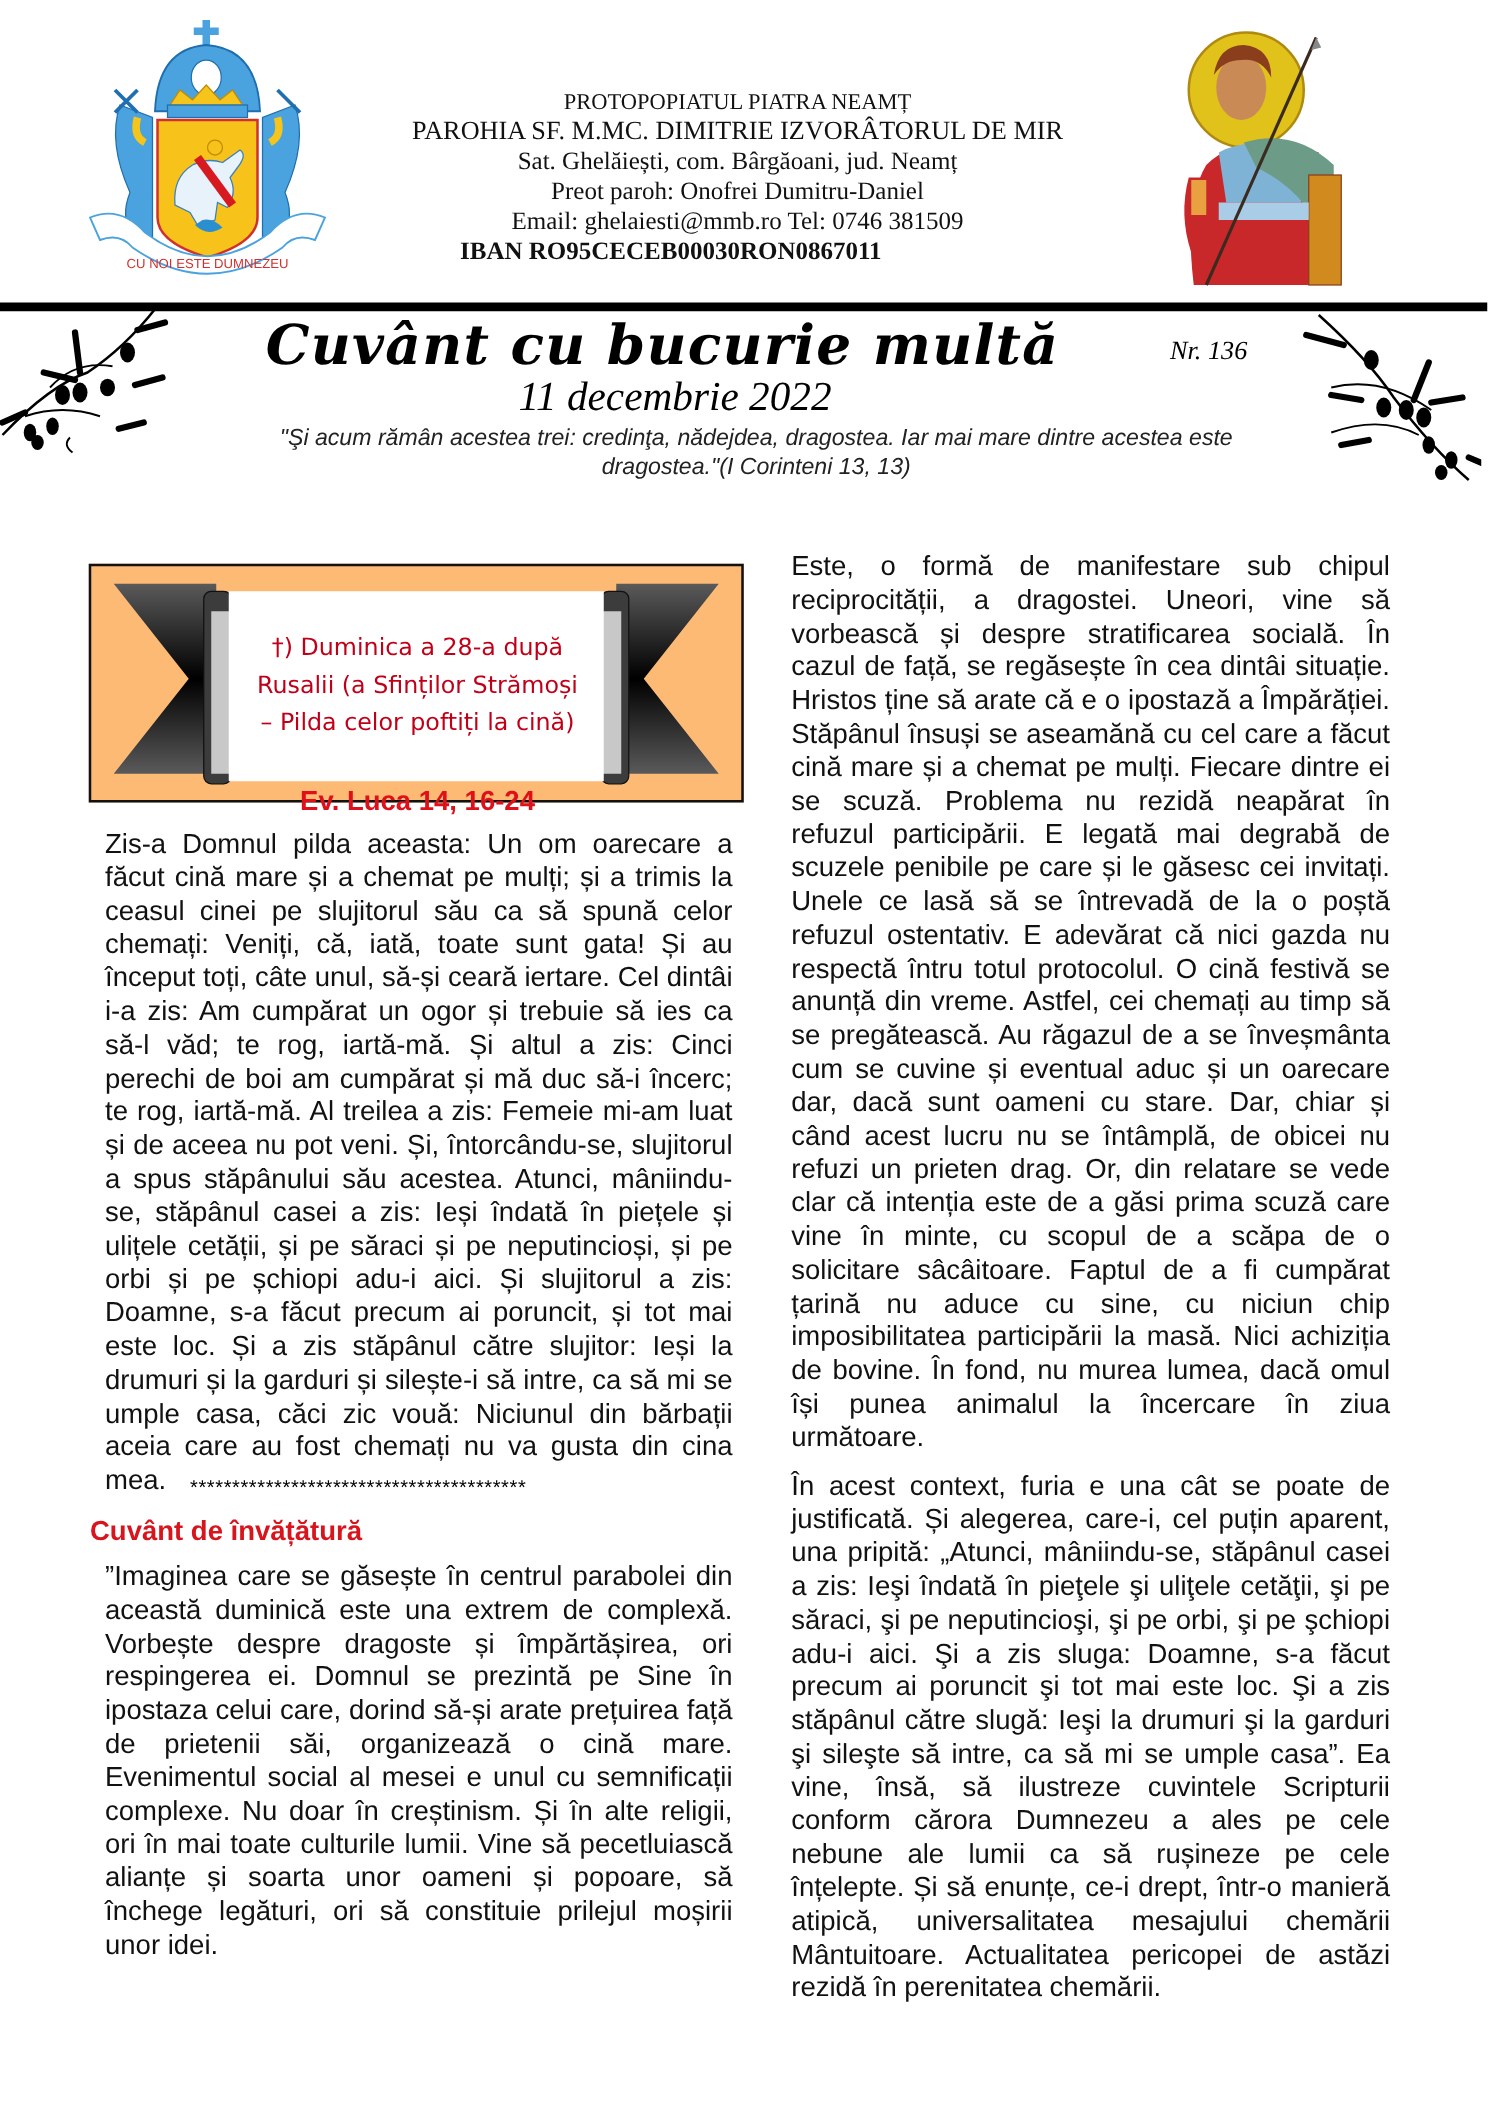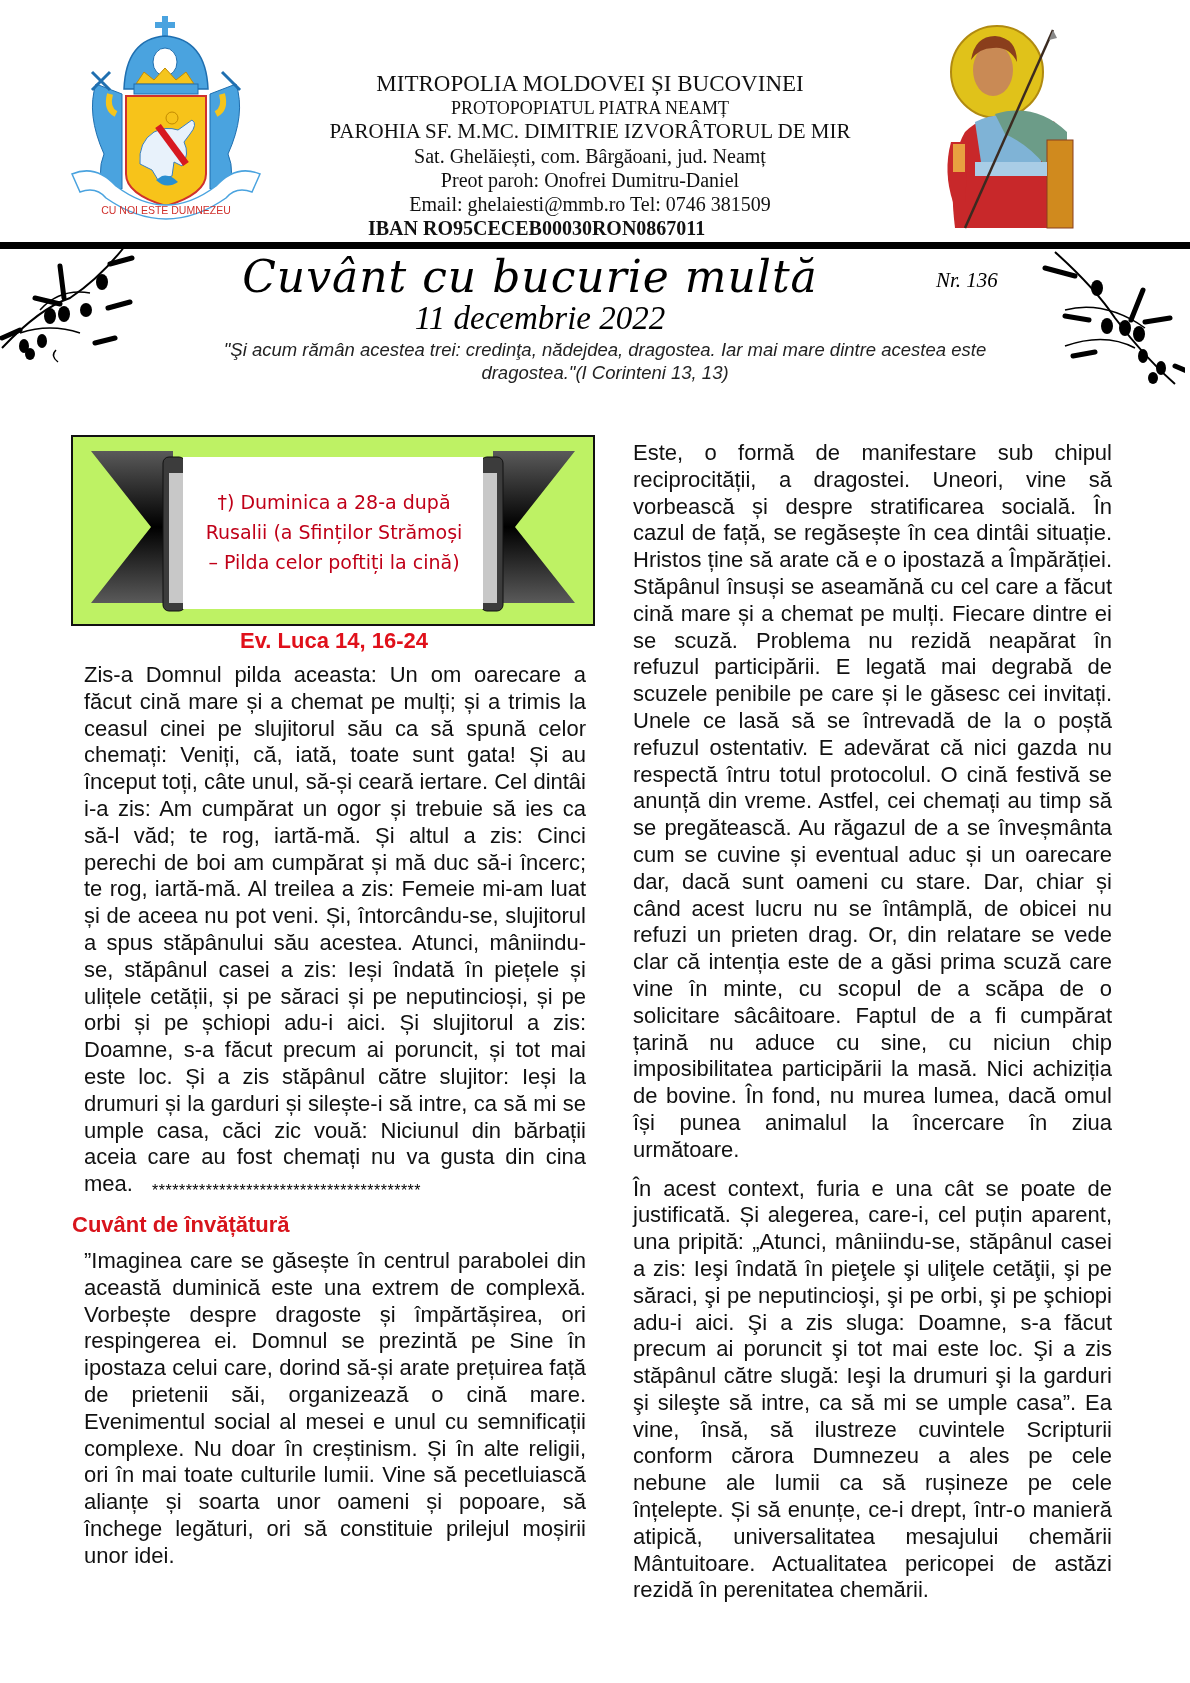--- a/index.html
+++ b/index.html
@@ -11,32 +11,32 @@
          font-family: "Liberation Serif", "DejaVu Serif", serif; color: #111; }
   .hdr .l1 { font-size: 23px; line-height: 27px; }
   .hdr .l2 { font-size: 18px; line-height: 22px; }
   .hdr .l3 { font-size: 21px; line-height: 25px; }
   .hdr .l4 { font-size: 20px; line-height: 24px; }
   .hdr .iban { font-size: 20px; line-height: 24px; text-align: left; padding-left: 68px; font-weight: bold; }
 
   .rule { position: absolute; left: 0; top: 242px; width: 1190px; height: 7px; background: #000; }
 
   .title { position: absolute; left: 210px; top: 248px; width: 640px; text-align: center;
-           font-family: "DejaVu Serif", serif; font-weight: normal; font-style: italic;
+           font-family: "DejaVu Serif", serif; font-weight: bold; font-style: italic;
            font-size: 44px; line-height: 58px; letter-spacing: 1px; }
   .issue { position: absolute; left: 936px; top: 268px; font-family: "Liberation Serif", serif;
            font-style: italic; font-size: 21px; }
   .date { position: absolute; left: 330px; top: 298px; width: 420px; text-align: center;
           font-family: "Liberation Serif", serif; font-style: italic; font-size: 33px; line-height: 40px; }
   .motto { position: absolute; left: 215px; top: 338px; width: 780px; text-align: center;
            font-family: "Liberation Sans", sans-serif; font-style: italic; font-size: 18.5px; line-height: 23px; color: #222; }
   .motto .ref { }
 
   
-  .banner { position: absolute; left: 71px; top: 435px; width: 524px; height: 191px; border: 2px solid #111; box-sizing: border-box; background: #bef264; }
+  .banner { position: absolute; left: 71px; top: 451px; width: 524px; height: 191px; border: 2px solid #111; box-sizing: border-box; background: #fdba74; }
   .banner svg { position: absolute; left: 0; top: 0; }
   .banner-text { position: absolute; left: 113px; top: 50px; width: 296px; text-align: center;
                  font-family: "DejaVu Sans", sans-serif; color: #c00018; font-size: 19px; line-height: 30px; }
 
   .gospel-ref { position: absolute; left: 72px; top: 628px; width: 524px; text-align: center;
                 font-family: "Liberation Sans", sans-serif; font-weight: bold; color: #e0101a; font-size: 22px; line-height: 26px; }
 
   .col { position: absolute; font-family: "Liberation Sans", sans-serif; font-size: 22px; line-height: 26.8px;
          text-align: justify; color: #111; }
   .col p { margin: 12px; }
@@ -73,21 +73,20 @@
     <path d="M92 112 L120 150" stroke="#d71920" stroke-width="7"></path>
     <circle cx="106" cy="104" r="6" fill="#f7c31a" stroke="#c28a00"></circle>
     <path d="M90 166 Q100 176 112 168 Q104 160 96 162 Z" fill="#2a8fd0"></path>
 
     <path d="M6 160 Q30 150 50 172 Q100 210 150 172 Q170 150 194 160 L186 178 Q170 172 160 184 Q100 226 40 184 Q30 172 14 178 Z" fill="#fff" stroke="#4aa3df" stroke-width="1.5"></path>
     <text x="100" y="200" text-anchor="middle" font-family="Liberation Sans, sans-serif" font-size="10.5" fill="#d0312d">CU NOI ESTE DUMNEZEU</text>
   </svg>
 </div>
 
 <div class="hdr">
-  <div class="l1">MITROPOLIA MOLDOVEI ȘI BUCOVINEI</div>
   <div class="l2">PROTOPOPIATUL PIATRA NEAMȚ</div>
   <div class="l3">PAROHIA SF. M.MC. DIMITRIE IZVORÂTORUL DE MIR</div>
   <div class="l4">Sat. Ghelăiești, com. Bârgăoani, jud. Neamț</div>
   <div class="l4">Preot paroh: Onofrei Dumitru-Daniel</div>
   <div class="l4">Email: ghelaiesti@mmb.ro Tel: 0746 381509</div>
   <div class="iban">IBAN RO95CECEB00030RON0867011</div>
 </div>
 
 <div class="abs" style="left:935px; top:22px; width:150px; height:212px;">
   <svg width="150" height="212" viewBox="0 0 150 212">

